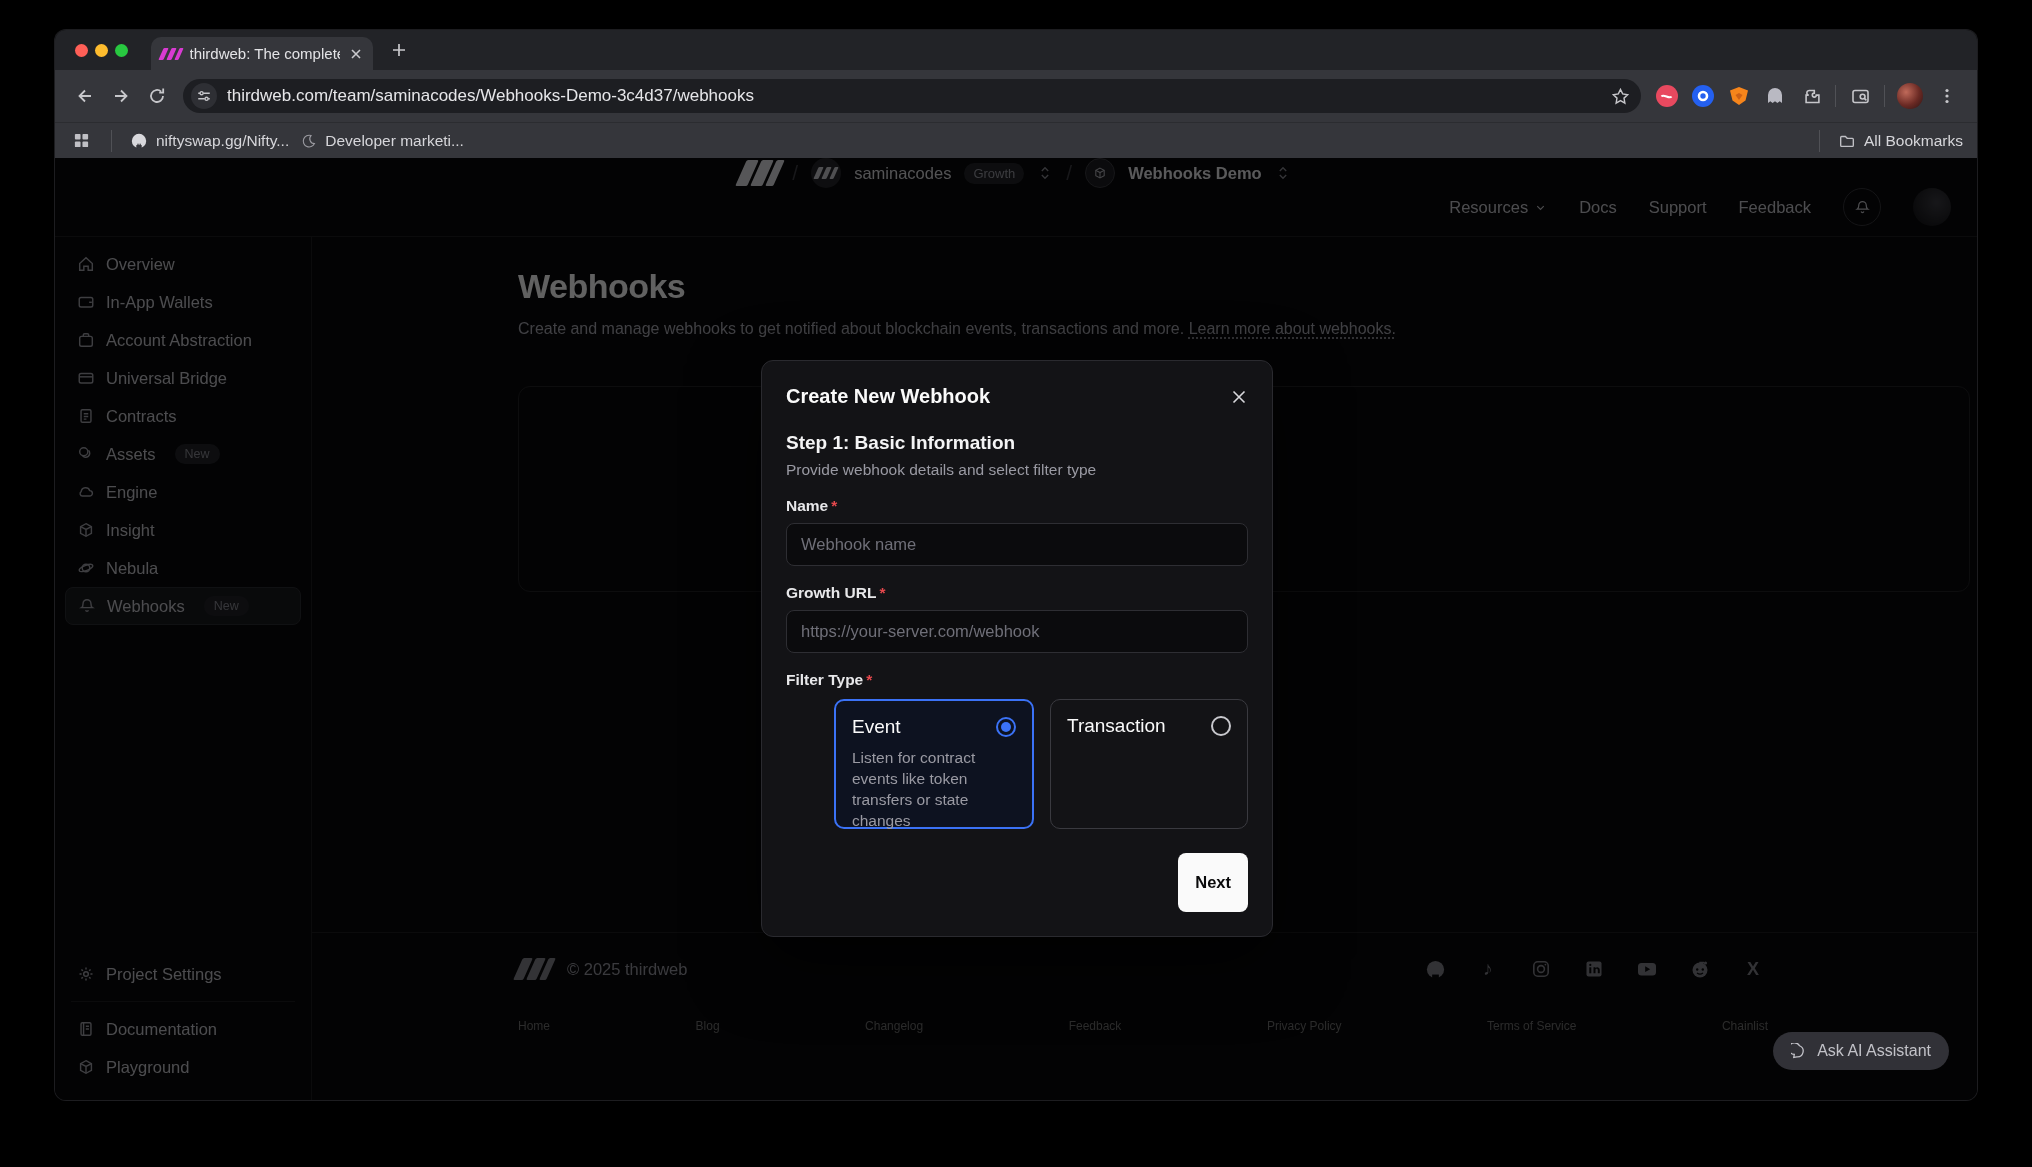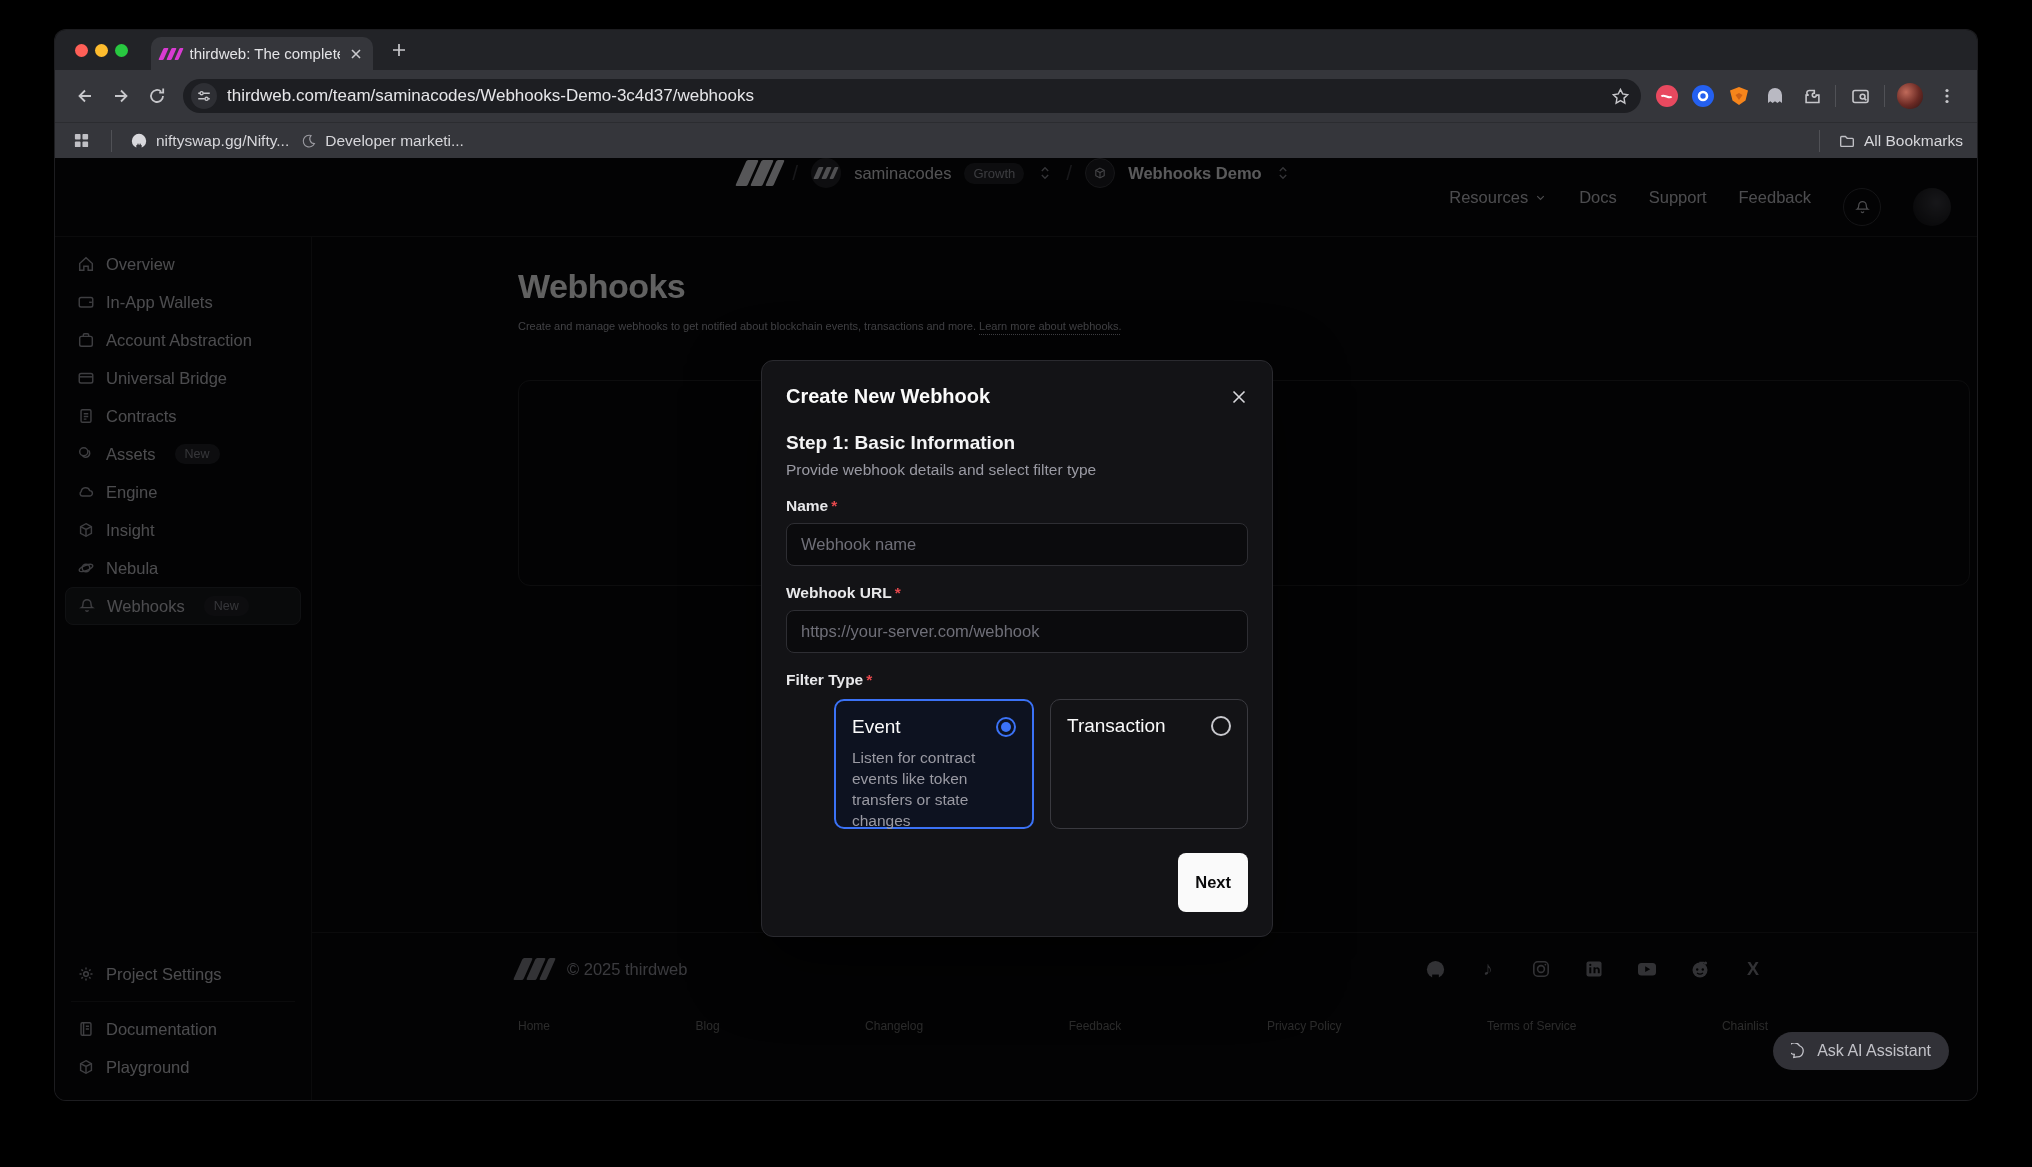--- a/index.html
+++ b/index.html
@@ -65,42 +65,42 @@
 
 .app-header { height:79px; display:flex; align-items:center; padding:0 26px; border-bottom:1px solid #1d1d21;flex-direction:column; }
 .crumbs { display:flex; align-items:center; gap:13px; font-size:16.5px; color:#dcdce0; }
 .slash { color:#3f3f46; font-size:21px; font-weight:300; }
 .team-avatar { width:30px; height:30px; border-radius:50%; background:#27272b; display:flex; align-items:center; justify-content:center; }
 .plan-badge { background:#232429; color:#9b9ba4; font-size:13px; padding:3px 9px; border-radius:999px; }
 .updown { color:#8a8a92; display:flex; }
 .proj-ico { width:30px; height:30px; border-radius:50%; border:1px solid #3c3c42; background:#1e1e22;
   display:flex; align-items:center; justify-content:center; color:#b9b9c0; }
 .proj-name { font-weight:600; color:#ececef; }
-.hnav { margin-left:auto; display:flex; align-items:flex-start; gap:32px; font-size:16.5px; color:#c9c9cf; }
+.hnav { margin-left:auto; display:flex; align-items:center; gap:32px; font-size:16.5px; color:#c9c9cf; }
 .hnav .item { display:flex; align-items:center; gap:6px; }
 .bell-circ { width:38px; height:38px; border-radius:50%; border:1px solid #35353b; display:flex; align-items:center; justify-content:center; color:#c9c9cf; }
 .user-avatar { width:38px; height:38px; border-radius:50%;
   background:radial-gradient(circle at 62% 38%, #3d3d44, #1b1b1f 72%); }
 
 .app-body { position:absolute; top:79px; bottom:0; left:0; right:0; display:flex; }
 
 
 .sidebar { width:257px; border-right:1px solid #1d1d21; padding:8px 10px; position:relative; flex:0 0 auto; }
 .side-item { height:38px; display:flex; align-items:center; gap:11px; padding:0 12px; border-radius:8px; color:#c9c9cf; font-size:16.5px; }
 .side-item .sicon { display:flex; color:#a2a2ab; }
 .side-item.active { background:#1a1b1f; border:1px solid #2c2d32; }
 .newpill { margin-left:8px; background:#232429; color:#8d8d96; font-size:12.5px; padding:3px 10px; border-radius:999px; }
 .side-bottom { position:absolute; left:10px; right:10px; bottom:14px; }
 .side-divider { height:1px; background:#1d1d21; margin:8px 6px; }
 
 
 .main { flex:1; position:relative; min-width:0; }
 .main-inner { padding-left:206px; padding-right:7px; }
 .page-title { margin-top:30px; font-size:34px; font-weight:700; color:#fff; letter-spacing:-.5px; }
-.page-desc { margin-top:14px; font-size:11px; color:#a9a9b2; }
+.page-desc { margin-top:14px; font-size:16px; color:#a9a9b2; }
 .page-desc .lnk { color:#a9a9b2; text-decoration:underline dotted; text-underline-offset:4px; }
 .empty-box { margin-top:48px; height:206px; width:1452px; border:1px solid #222226; border-radius:12px; }
 
 
 .footer { position:absolute; left:0; right:0; bottom:0; height:168px; border-top:1px solid #1d1d21; padding-left:206px; }
 .f-row1 { display:flex; align-items:center; margin-top:24px; gap:16px; }
 .copyright { font-size:16.5px; color:#9a9aa3; }
 .socials { margin-left:auto; margin-right:212px; display:flex; align-items:center; gap:29px; color:#85858d; }
 .soc { display:flex; align-items:center; justify-content:center; width:24px; height:24px; font-size:19px; color:#85858d; }
 .f-row2 { display:flex; justify-content:space-between; width:1250px; margin-top:38px; font-size:12px; color:#737373; }
@@ -569,21 +569,21 @@
     </div>
     <div class="m-step">Step 1: Basic Information</div>
     <div class="m-sub">Provide webhook details and select filter type</div>
 
     <div class="m-label">
       <span>Name</span><span class="req">*</span>
     </div>
     <input class="m-input" type="text" placeholder="Webhook name" style="">
 
     <div class="m-label">
-      <span>Webhook URL</span><span class="req">*</span>
+      <span>Growth URL</span><span class="req">*</span>
     </div>
     <input class="m-input" type="text" placeholder="https://your-server.com/webhook" style="">
 
     <div class="m-label">
       <span>Filter Type</span><span class="req">*</span>
     </div>
     <div class="cards">
       <div class="fcard sel">
         <div class="fcard-top">
           <span class="fcard-title">Event</span>

